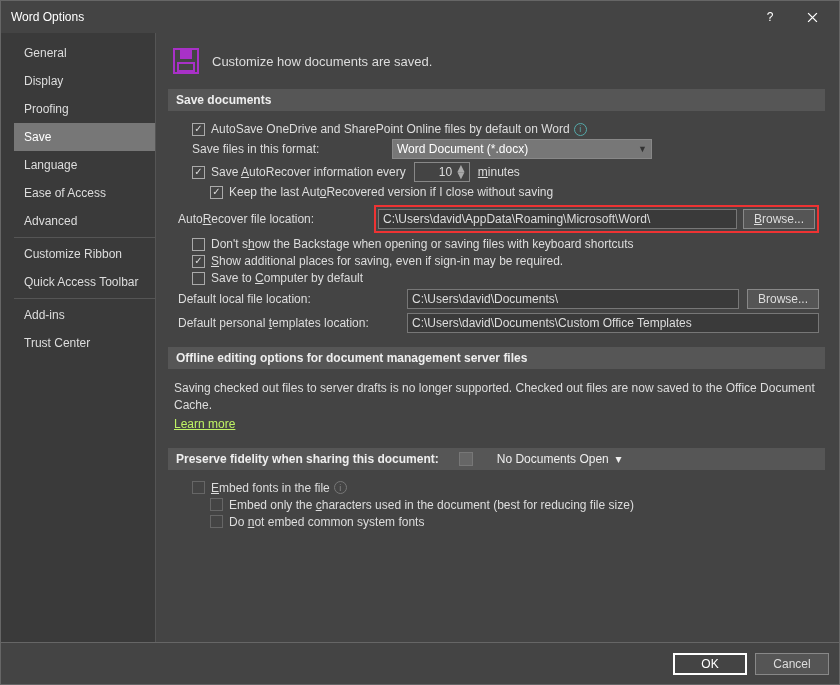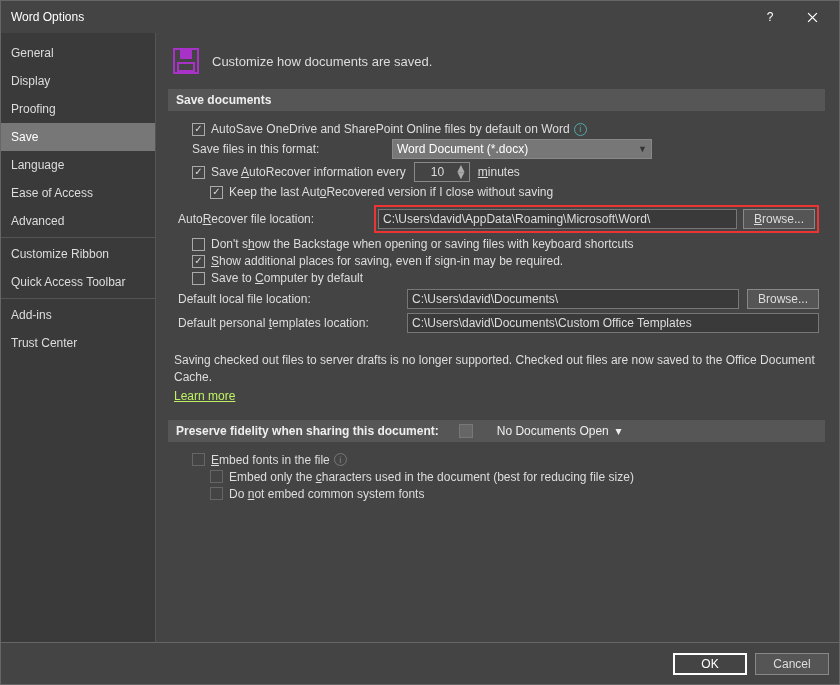--- a/index.html
+++ b/index.html
@@ -3,21 +3,21 @@
 <meta charset="utf-8">
 <style>
 * { box-sizing: border-box; margin: 0; padding: 0; font-family: "Segoe UI", sans-serif; font-size: 12px; }
 body { background: #444; display: flex; justify-content: center; }
 .dialog { width: 840px; height: 685px; background: #444; border: 1px solid #666; display: flex; flex-direction: column; }
 .titlebar { height: 32px; background: #444; display: flex; align-items: center; padding: 0 6px 0 10px; color: #fff; }
 .titlebar .title { flex: 1; }
 .titlebar .tbtn { width: 42px; height: 30px; display: flex; align-items: center; justify-content: center; color: #fff; }
 .titlebar .tbtn svg { width: 11px; height: 11px; }
 .body { flex: 1; display: flex; background: #444; overflow: hidden; }
-.sidebar { width: 155px; background: #3a3a3a; border-right: 1px solid #555; padding-top: 6px; }
+.sidebar { width: 155px; background: #3a3a3a; border-right: 1px solid #555; padding-top: 6px; padding-left: 13px; }
 .sidebar .item { padding: 6px 10px; color: #ddd; border-top: 1px solid transparent; border-bottom: 1px solid transparent; }
 .sidebar .item.selected { background: #777; color: #fff; }
 .sidebar .sep { height: 1px; background: #555; margin: 2px 0; }
 .main { flex: 1; background: #444; overflow-y: auto; padding: 10px 14px 0 12px; color: #ddd; }
 .hdr { display: flex; align-items: center; margin-bottom: 10px; }
 .hdr .icon { width: 36px; height: 36px; display: flex; align-items: center; justify-content: center; margin-right: 8px; }
 .hdr .txt { color: #ddd; font-size: 13px; }
 .section { background: #565656; color: #eee; padding: 4px 8px; font-weight: 600; margin-top: 6px; }
 .group { padding: 8px 6px; }
 .row { display: flex; align-items: center; margin: 3px 0; }
@@ -26,21 +26,21 @@
 .cb.checked::after { content: "✓"; color: #ddd; font-size: 10px; line-height: 1; }
 .cb.disabled { border-color: #666; }
 .indent1 { margin-left: 18px; }
 .indent2 { margin-left: 36px; }
 .field-grid { display: grid; grid-template-columns: 210px 1fr auto; column-gap: 8px; row-gap: 4px; align-items: center; margin-top: 4px; }
 .textbox { height: 20px; background: #3a3a3a; border: 1px solid #777; color: #ddd; padding: 0 4px; display:flex; align-items:center; overflow:hidden; white-space:nowrap; }
 .btn { height: 20px; background: #555; border: 1px solid #888; color: #ddd; padding: 0 10px; display:flex; align-items:center; }
 .hl-row { border: 2px solid #e33; padding: 2px; display: grid; grid-template-columns: 1fr auto; column-gap: 6px; align-items:center; }
 .dropdown { height: 20px; width: 260px; background: #777; border: 1px solid #888; color: #fff; padding: 0 4px; display:flex; align-items:center; justify-content:space-between; }
 .dropdown .arrow { font-size: 9px; color: #333; }
-.spinner { width: 56px; height: 20px; background: #444; border: 1px solid #888; display:flex; align-items:center; padding:0 2px 0 16px; color:#ddd; justify-content:space-between; }
+.spinner { width: 56px; height: 20px; background: #444; border: 1px solid #888; display:flex; align-items:center; padding:0 2px 0 24px; color:#ddd; justify-content:space-between; }
 .spinner .arrows { display:flex; flex-direction:column; font-size:7px; line-height:7px; color:#aaa; }
 .info { width:13px;height:13px;border:1px solid #5aa;border-radius:50%;display:inline-flex;align-items:center;justify-content:center;color:#5aa;font-size:9px;margin-left:4px;}
 .link { color: #bef264; text-decoration: underline; }
 .disabled-text { color: #888; }
 .footer { height: 42px; border-top: 1px solid #666; display:flex; justify-content:flex-end; align-items:center; padding: 0 10px; gap:8px; }
 .footer .btn { height: 22px; width: 74px; justify-content:center; }
 .footer .btn.primary { background: #444; border: 2px solid #fff; color: #fff; }
 .u { text-decoration: underline; }
 .docicon { width:14px;height:14px;border:1px solid #777;background:#666;margin-right:4px;display:inline-block; }
 </style>
@@ -153,20 +153,21 @@
               <span>Browse...</span>
             </div>
 
           <span class="lbl" style="padding-left:4px"><span>Default personal </span><span class="u">t</span><span>emplates location:</span></span>
           <div class="textbox" style="grid-column:2/4">
               <span>C:\Users\david\Documents\Custom Office Templates</span>
             </div>
         </div>
       </div>
 
+      <div class="section">Offline editing options for document management server files</div>
       <div class="group">
         <div class="row">
             <span class="lbl" style="line-height:1.4">Saving checked out files to server drafts is no longer supported. Checked out files are now saved to the Office Document Cache.</span>
           </div>
         <div class="row">
             <a class="link">Learn more</a>
           </div>
       </div>
 
       <div class="section" style="display:flex;align-items:center;gap:20px">

